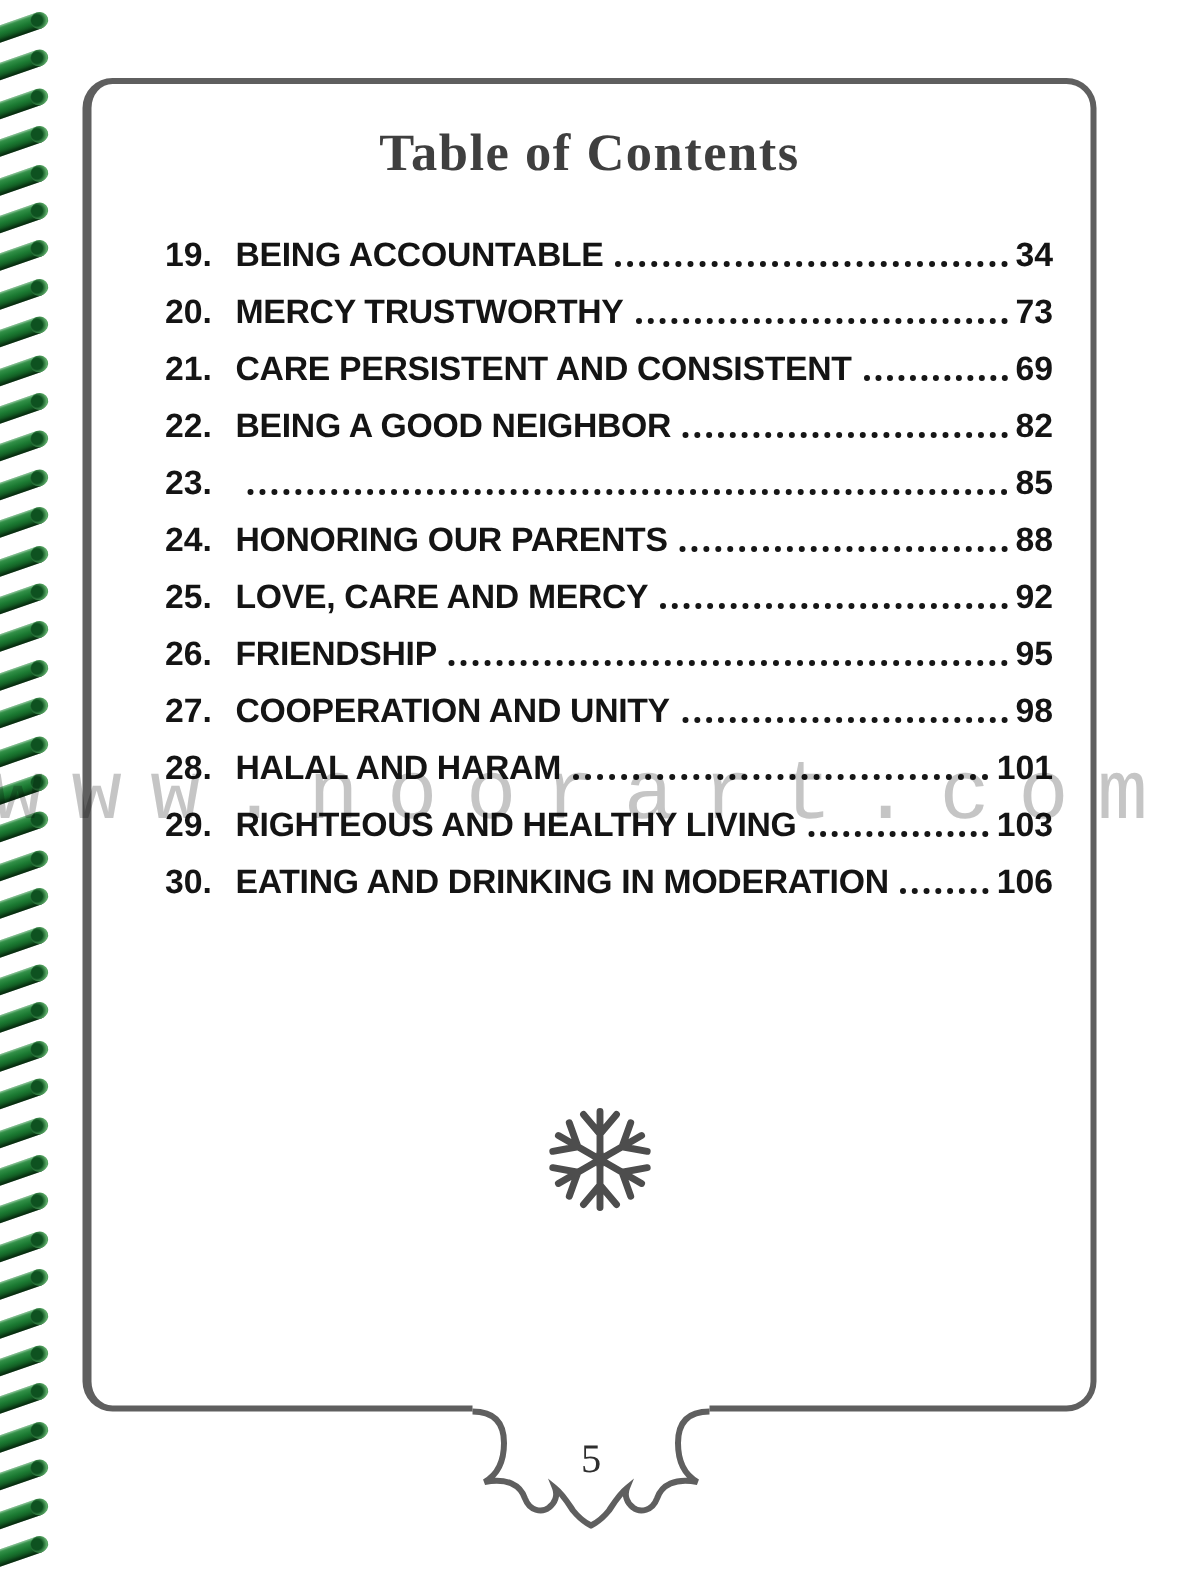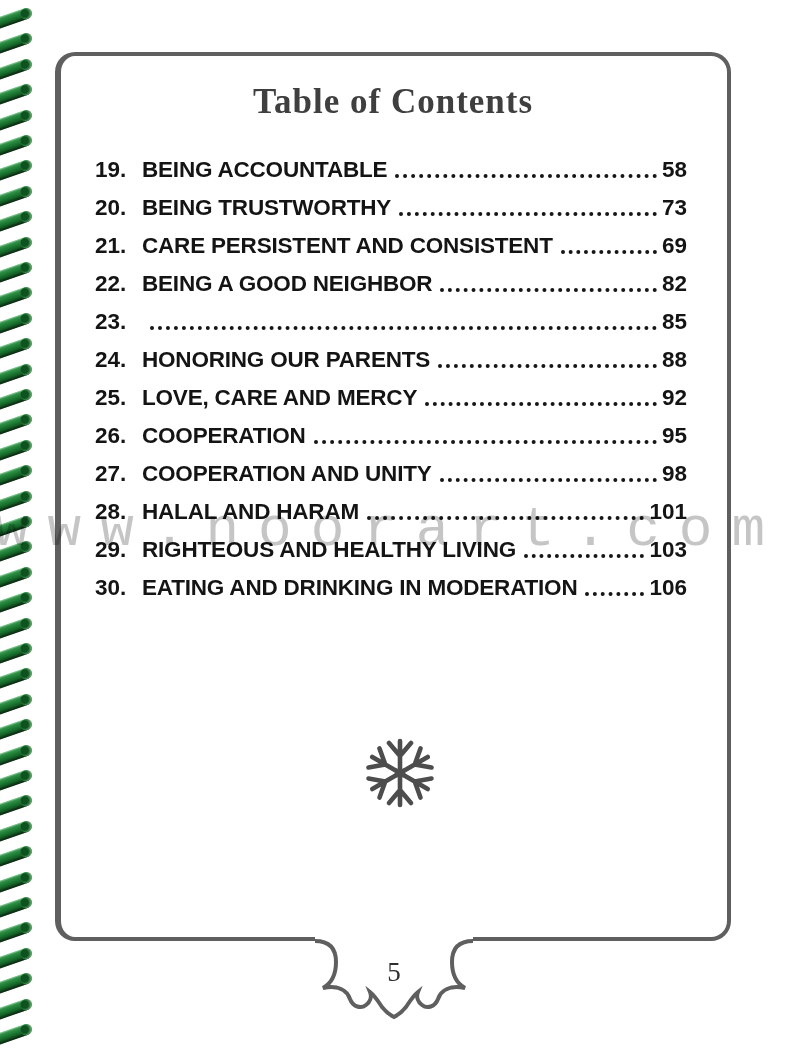--- a/index.html
+++ b/index.html
@@ -18,21 +18,21 @@
 
   
   .frame{position:absolute;left:55px;top:52px;width:676px;height:889px;
         box-sizing:border-box;border:4px solid var(--frame,#5f5f5f);
         border-left-width:6px;border-radius:20px;background:transparent;}
 
   .title{position:absolute;left:55px;top:82px;width:676px;text-align:center;
         font-family:"Liberation Serif",serif;font-weight:bold;font-size:35px;
         letter-spacing:1px;color:var(--title,#3f3f3f);z-index:3;}
 
-  .toc{position:absolute;left:95px;top:145px;width:592px;z-index:3;}
+  .toc{position:absolute;left:110px;top:145px;width:592px;z-index:3;}
   .row{display:flex;align-items:flex-end;height:38px;
        font-weight:bold;font-size:22.5px;color:var(--text,#141414);}
   .num{width:47px;flex:none;}
   .ttl{white-space:nowrap;letter-spacing:-0.2px;}
   .leader{flex:1;border-bottom:4px dotted #161616;margin:0 5px 5px 8px;min-width:18px;}
   .pg{flex:none;text-align:right;}
 
   .watermark{position:absolute;left:-5px;top:498px;z-index:4;white-space:nowrap;
         font-family:"Liberation Mono","DejaVu Sans Mono",monospace;
         font-size:56px;letter-spacing:19px;color:var(--watermark,#b7b7b7);
@@ -94,25 +94,25 @@
 
   <div class="frame"></div>
 
   <div class="title">Table of Contents</div>
 
   <div class="toc" id="toc">
       <div class="row">
         <span class="num">19.</span>
         <span class="ttl">BEING ACCOUNTABLE</span>
         <span class="leader"></span>
-        <span class="pg">58</span>
+        <span class="pg">34</span>
       </div>
       <div class="row">
         <span class="num">20.</span>
-        <span class="ttl">BEING TRUSTWORTHY</span>
+        <span class="ttl">MERCY TRUSTWORTHY</span>
         <span class="leader"></span>
         <span class="pg">73</span>
       </div>
       <div class="row">
         <span class="num">21.</span>
         <span class="ttl">CARE PERSISTENT AND CONSISTENT</span>
         <span class="leader"></span>
         <span class="pg">69</span>
       </div>
       <div class="row">
@@ -133,21 +133,21 @@
         <span class="pg">88</span>
       </div>
       <div class="row">
         <span class="num">25.</span>
         <span class="ttl">LOVE, CARE AND MERCY</span>
         <span class="leader"></span>
         <span class="pg">92</span>
       </div>
       <div class="row">
         <span class="num">26.</span>
-        <span class="ttl">COOPERATION</span>
+        <span class="ttl">FRIENDSHIP</span>
         <span class="leader"></span>
         <span class="pg">95</span>
       </div>
       <div class="row">
         <span class="num">27.</span>
         <span class="ttl">COOPERATION AND UNITY</span>
         <span class="leader"></span>
         <span class="pg">98</span>
       </div>
       <div class="row">

